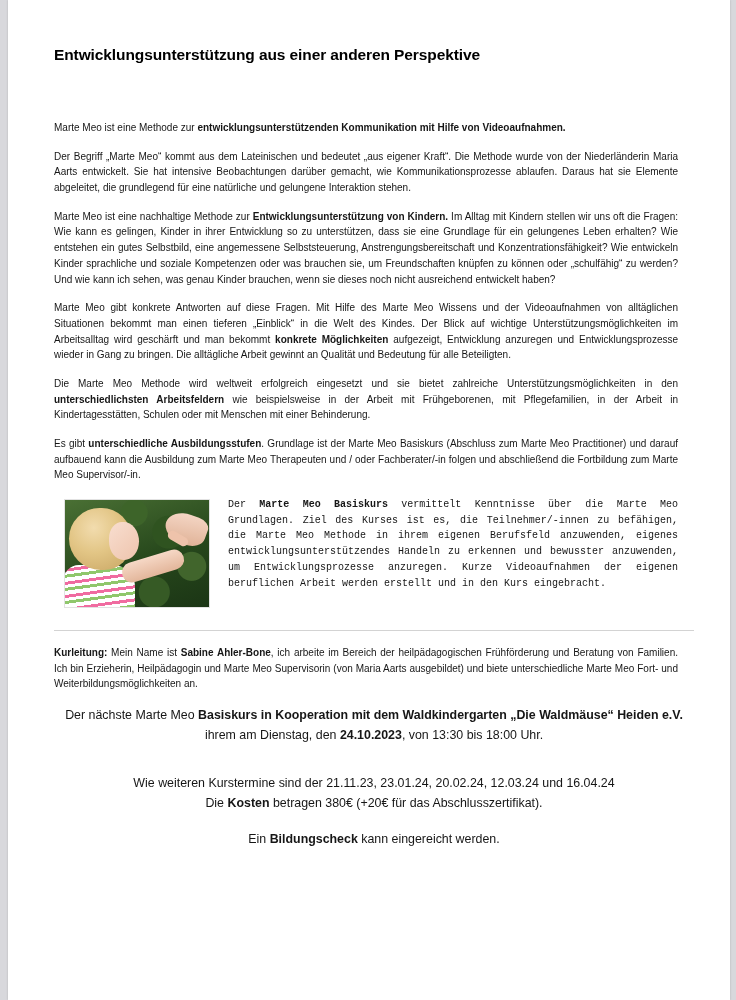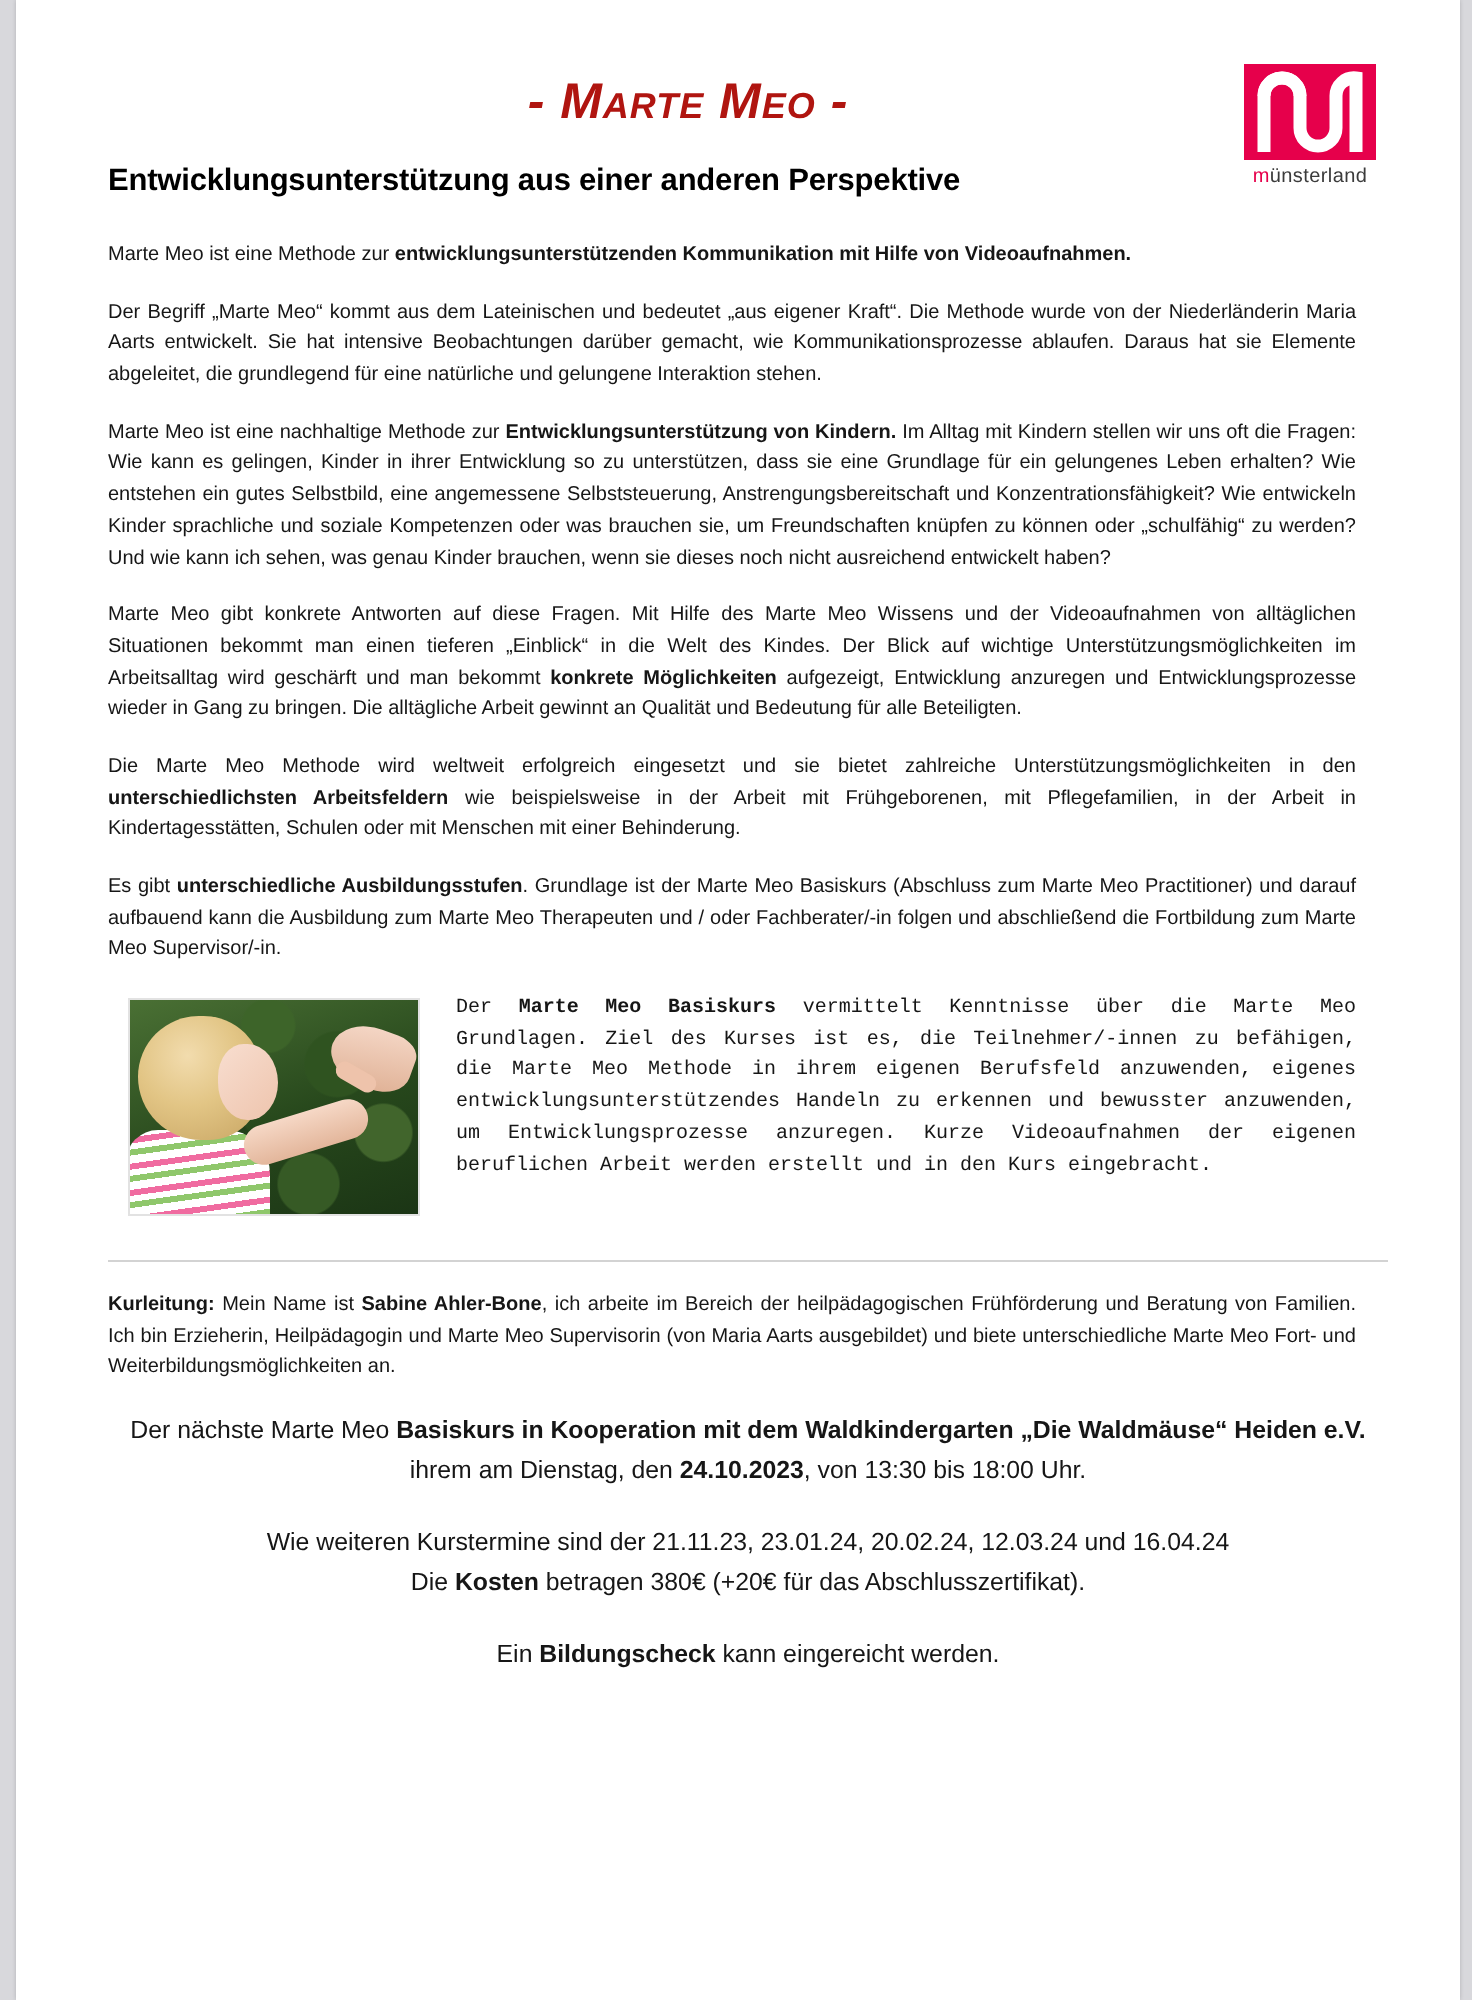--- a/index.html
+++ b/index.html
@@ -177,41 +177,32 @@
 
   
   .centerblock {
     text-align: center;
     font-size: 12.4px;
     line-height: 1.6;
     color: #161616;
     margin: 0;
   }
   .centerblock.gap { margin-top: 14px; }
-  .centerblock.gap2 { margin-top: 16px; }
+  .centerblock.gap2 { margin-top: 28px; }
   .centerblock.gap3 { margin-top: 16px; }
   .centerblock b { font-weight: bold; }
 </style>
 </head>
 <body>
 
 <div class="page">
   <div class="content">
 
     <div class="header">
-      <div class="title">- Marte Meo -</div>
       <div class="subtitle">Entwicklungsunterstützung aus einer anderen Perspektive</div>
-      <div class="logo">
-        <svg class="logo-mark" viewBox="0 0 66 48">
-          <rect x="0" y="0" width="66" height="48" fill="#E6004B"></rect>
-          <path d="M10 44 L10 16 A9 9 0 0 1 28 16 L28 32 A9 9 0 0 0 46 32 L46 16 A9 9 0 0 1 56 7 L56 44" fill="none" stroke="#ffffff" stroke-width="6.5" stroke-linecap="butt"></path>
-          <path d="M10 16 A9 9 0 0 1 28 16" fill="none" stroke="#ffffff" stroke-width="6.5"></path>
-        </svg>
-        <div class="logo-text"><span class="m-red">m</span><span>ünsterland</span></div>
-      </div>
     </div>
 
     <p class="body lead"><span>Marte Meo ist eine Methode zur </span><b>entwicklungsunterstützenden Kommunikation mit Hilfe von Videoaufnahmen.</b></p>
 
     <p class="body">Der Begriff „Marte Meo“ kommt aus dem Lateinischen und bedeutet „aus eigener Kraft“. Die Methode wurde von der Niederländerin Maria Aarts entwickelt. Sie hat intensive Beobachtungen darüber gemacht, wie Kommunikationsprozesse ablaufen. Daraus hat sie Elemente abgeleitet, die grundlegend für eine natürliche und gelungene Interaktion stehen.</p>
 
     <p class="body"><span>Marte Meo ist eine nachhaltige Methode zur </span><b>Entwicklungsunterstützung von Kindern.</b><span> Im Alltag mit Kindern stellen wir uns oft die Fragen: Wie kann es gelingen, Kinder in ihrer Entwicklung so zu unterstützen, dass sie eine Grundlage für ein gelungenes Leben erhalten? Wie entstehen ein gutes Selbstbild, eine angemessene Selbststeuerung, Anstrengungsbereitschaft und Konzentrationsfähigkeit? Wie entwickeln Kinder sprachliche und soziale Kompetenzen oder was brauchen sie, um Freundschaften knüpfen zu können oder „schulfähig“ zu werden? Und wie kann ich sehen, was genau Kinder brauchen, wenn sie dieses noch nicht ausreichend entwickelt haben?</span></p>
 
     <p class="body"><span>Marte Meo gibt konkrete Antworten auf diese Fragen. Mit Hilfe des Marte Meo Wissens und der Videoaufnahmen von alltäglichen Situationen bekommt man einen tieferen „Einblick“ in die Welt des Kindes. Der Blick auf wichtige Unterstützungsmöglichkeiten im Arbeitsalltag wird geschärft und man bekommt </span><b>konkrete Möglichkeiten</b><span> aufgezeigt, Entwicklung anzuregen und Entwicklungsprozesse wieder in Gang zu bringen. Die alltägliche Arbeit gewinnt an Qualität und Bedeutung für alle Beteiligten.</span></p>
 

